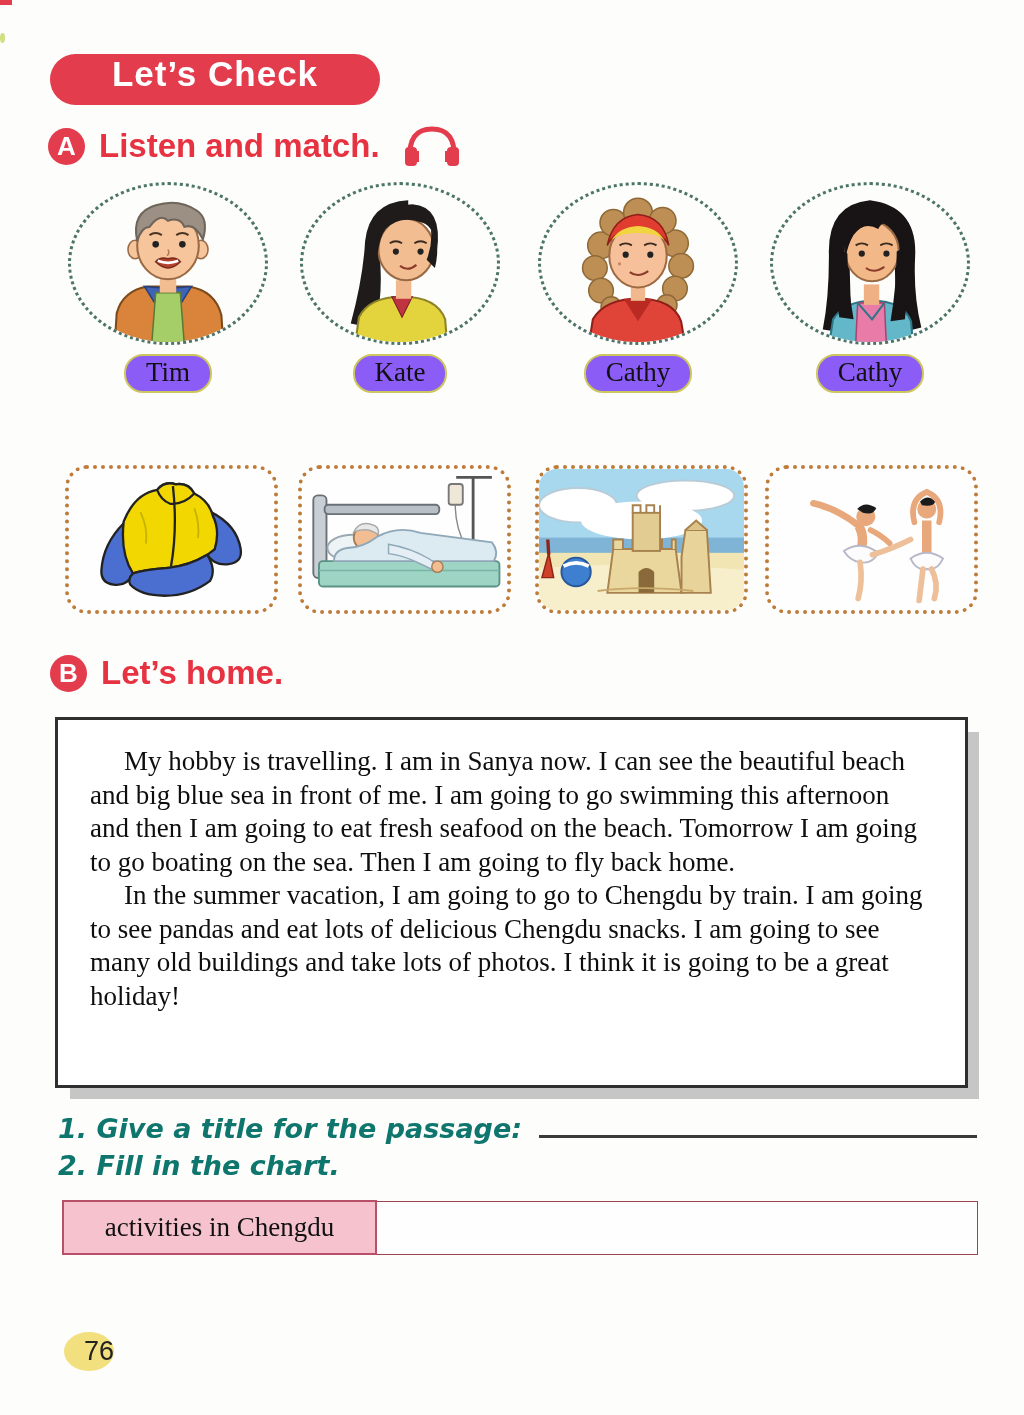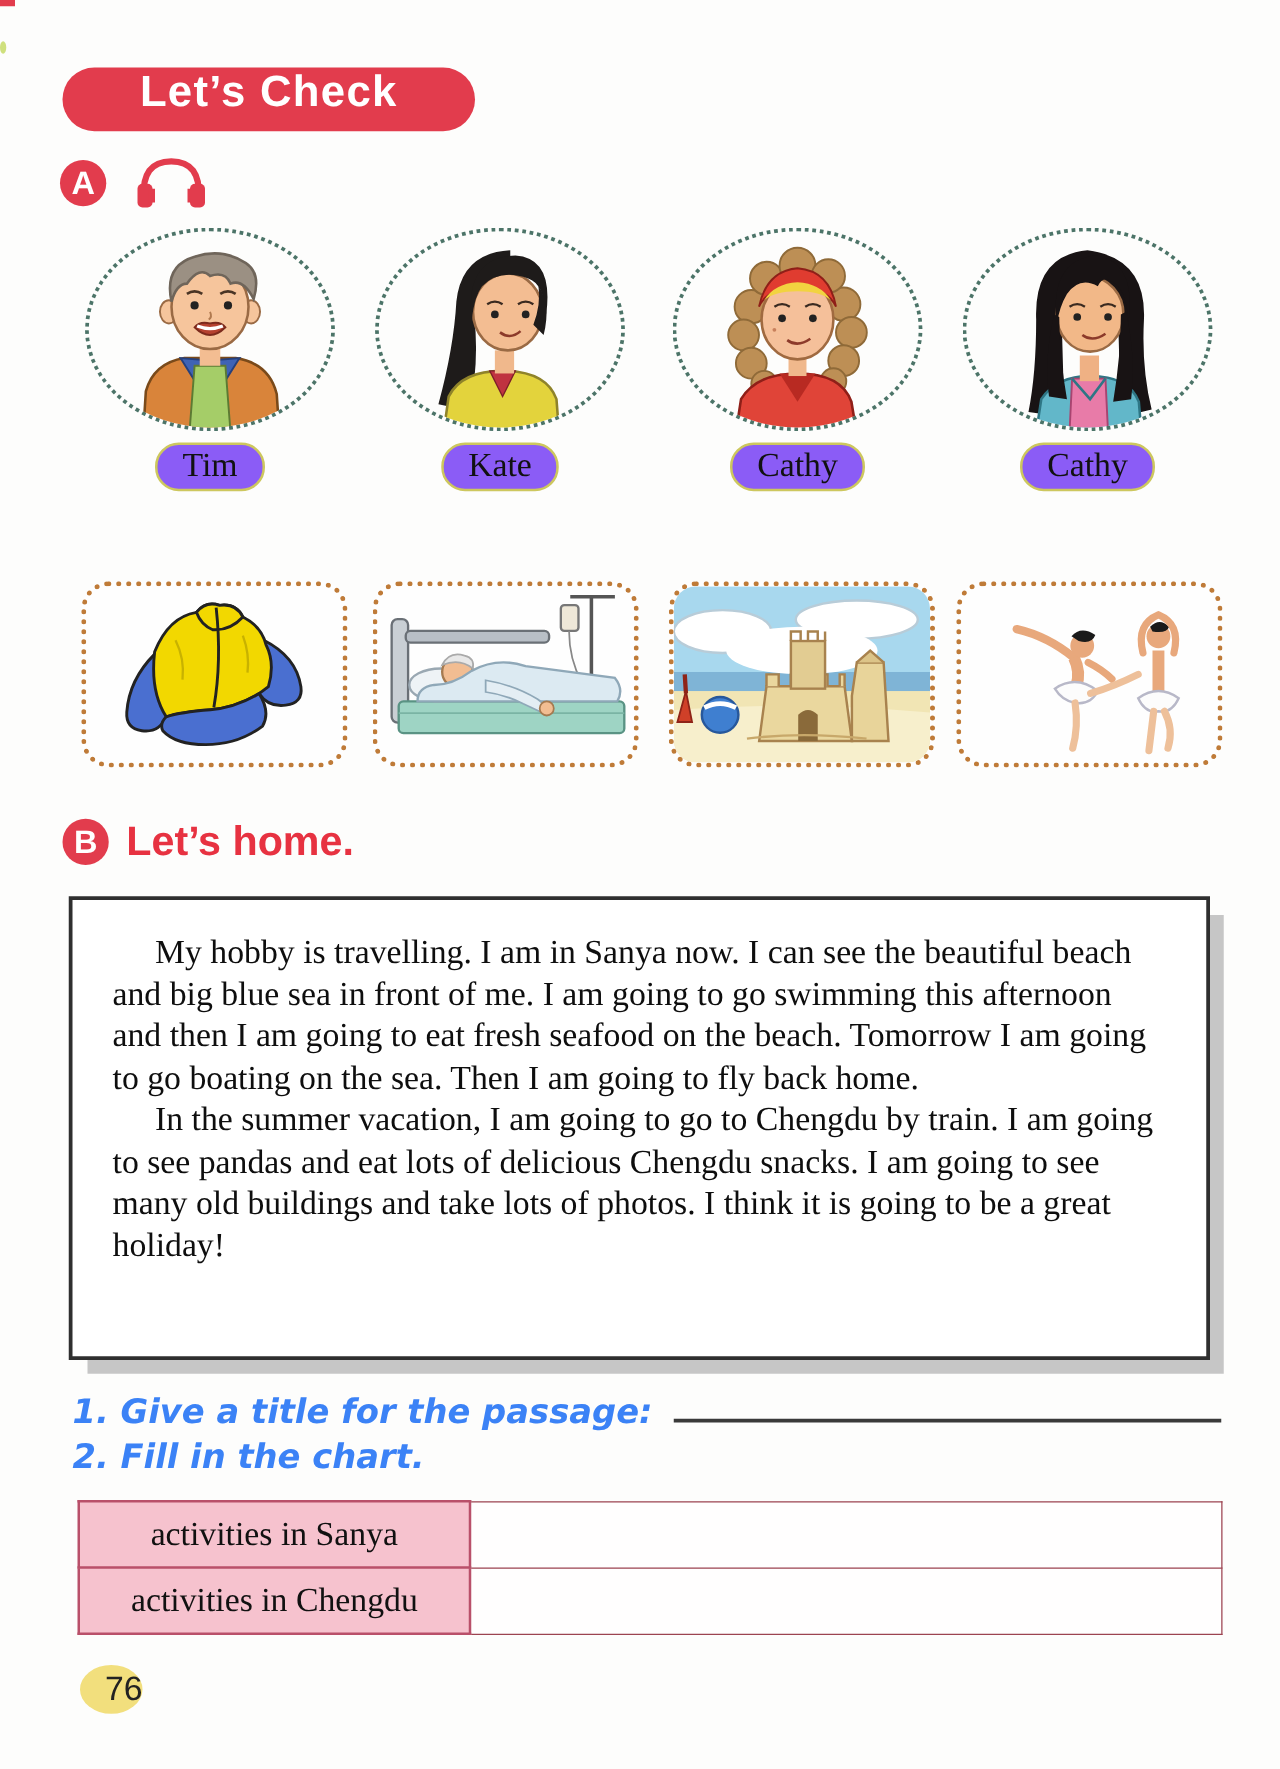--- a/index.html
+++ b/index.html
@@ -60,21 +60,21 @@
     box-shadow:13px 13px 0 -2px #c6c6c6;
     padding:25px 30px 0 32px;
   }
   .reading-box p {
     margin:0; font-family:"Liberation Serif", serif; font-size:27px; line-height:33.5px;
     color:#0e0e0e; text-indent:34px;
   }
 
   
   .question {
-    position:absolute; left:58px; color:#3b82f6;
+    position:absolute; left:58px; color:#0f766e;
     font-family:"DejaVu Sans", sans-serif; font-style:italic; font-weight:bold; font-size:27px;
     white-space:nowrap;
   }
   .q1 { top:1113px; }
   .q2 { top:1150px; }
   .answer-line { display:inline-block; width:438px; border-bottom:3px solid #3a3a3a; height:22px; margin-left:8px; }
 
   
   .chart { position:absolute; left:62px; top:1200px; width:916px; border-collapse:collapse; }
   .chart td { height:53px; box-sizing:border-box; }
@@ -97,20 +97,21 @@
 <div class="page">
   <div class="corner-mark"></div>
   <div class="speck"></div>
 
   <div class="banner">
     <span>Let’s Check</span>
   </div>
 
   <div class="section-heading heading-a">
     <span class="letter-badge">A</span>
+    <span class="heading-text">Listen and match.</span>
     <svg class="headphones" width="64" height="50" viewBox="0 0 64 50">
       <path d="M10,38 Q8,8 32,8 Q56,8 54,38" fill="none" stroke="#e23c4d" stroke-width="5"></path>
       <rect x="5" y="26" width="12" height="19" rx="4" fill="#e23c4d"></rect>
       <rect x="47" y="26" width="12" height="19" rx="4" fill="#e23c4d"></rect>
       <rect x="14" y="30" width="5" height="11" fill="#e23c4d"></rect>
       <rect x="45" y="30" width="5" height="11" fill="#e23c4d"></rect>
     </svg>
   </div>
 
   <div class="portrait p1">
@@ -311,24 +312,20 @@
     <span>Give a title for the passage:</span>
     <span class="answer-line"></span>
   </div>
   <div class="question q2">
     <span>2.</span>
     <span>Fill in the chart.</span>
   </div>
 
   <table class="chart">
     <tbody>
-        <tr>
-      <td class="label-cell">activities in Sanya</td>
-      <td class="blank-cell"></td>
-    </tr>
     <tr>
       <td class="label-cell">activities in Chengdu</td>
       <td class="blank-cell"></td>
     </tr>
   </tbody>
     </table>
 
   <div class="page-number">
     <span>76</span>
   </div>

